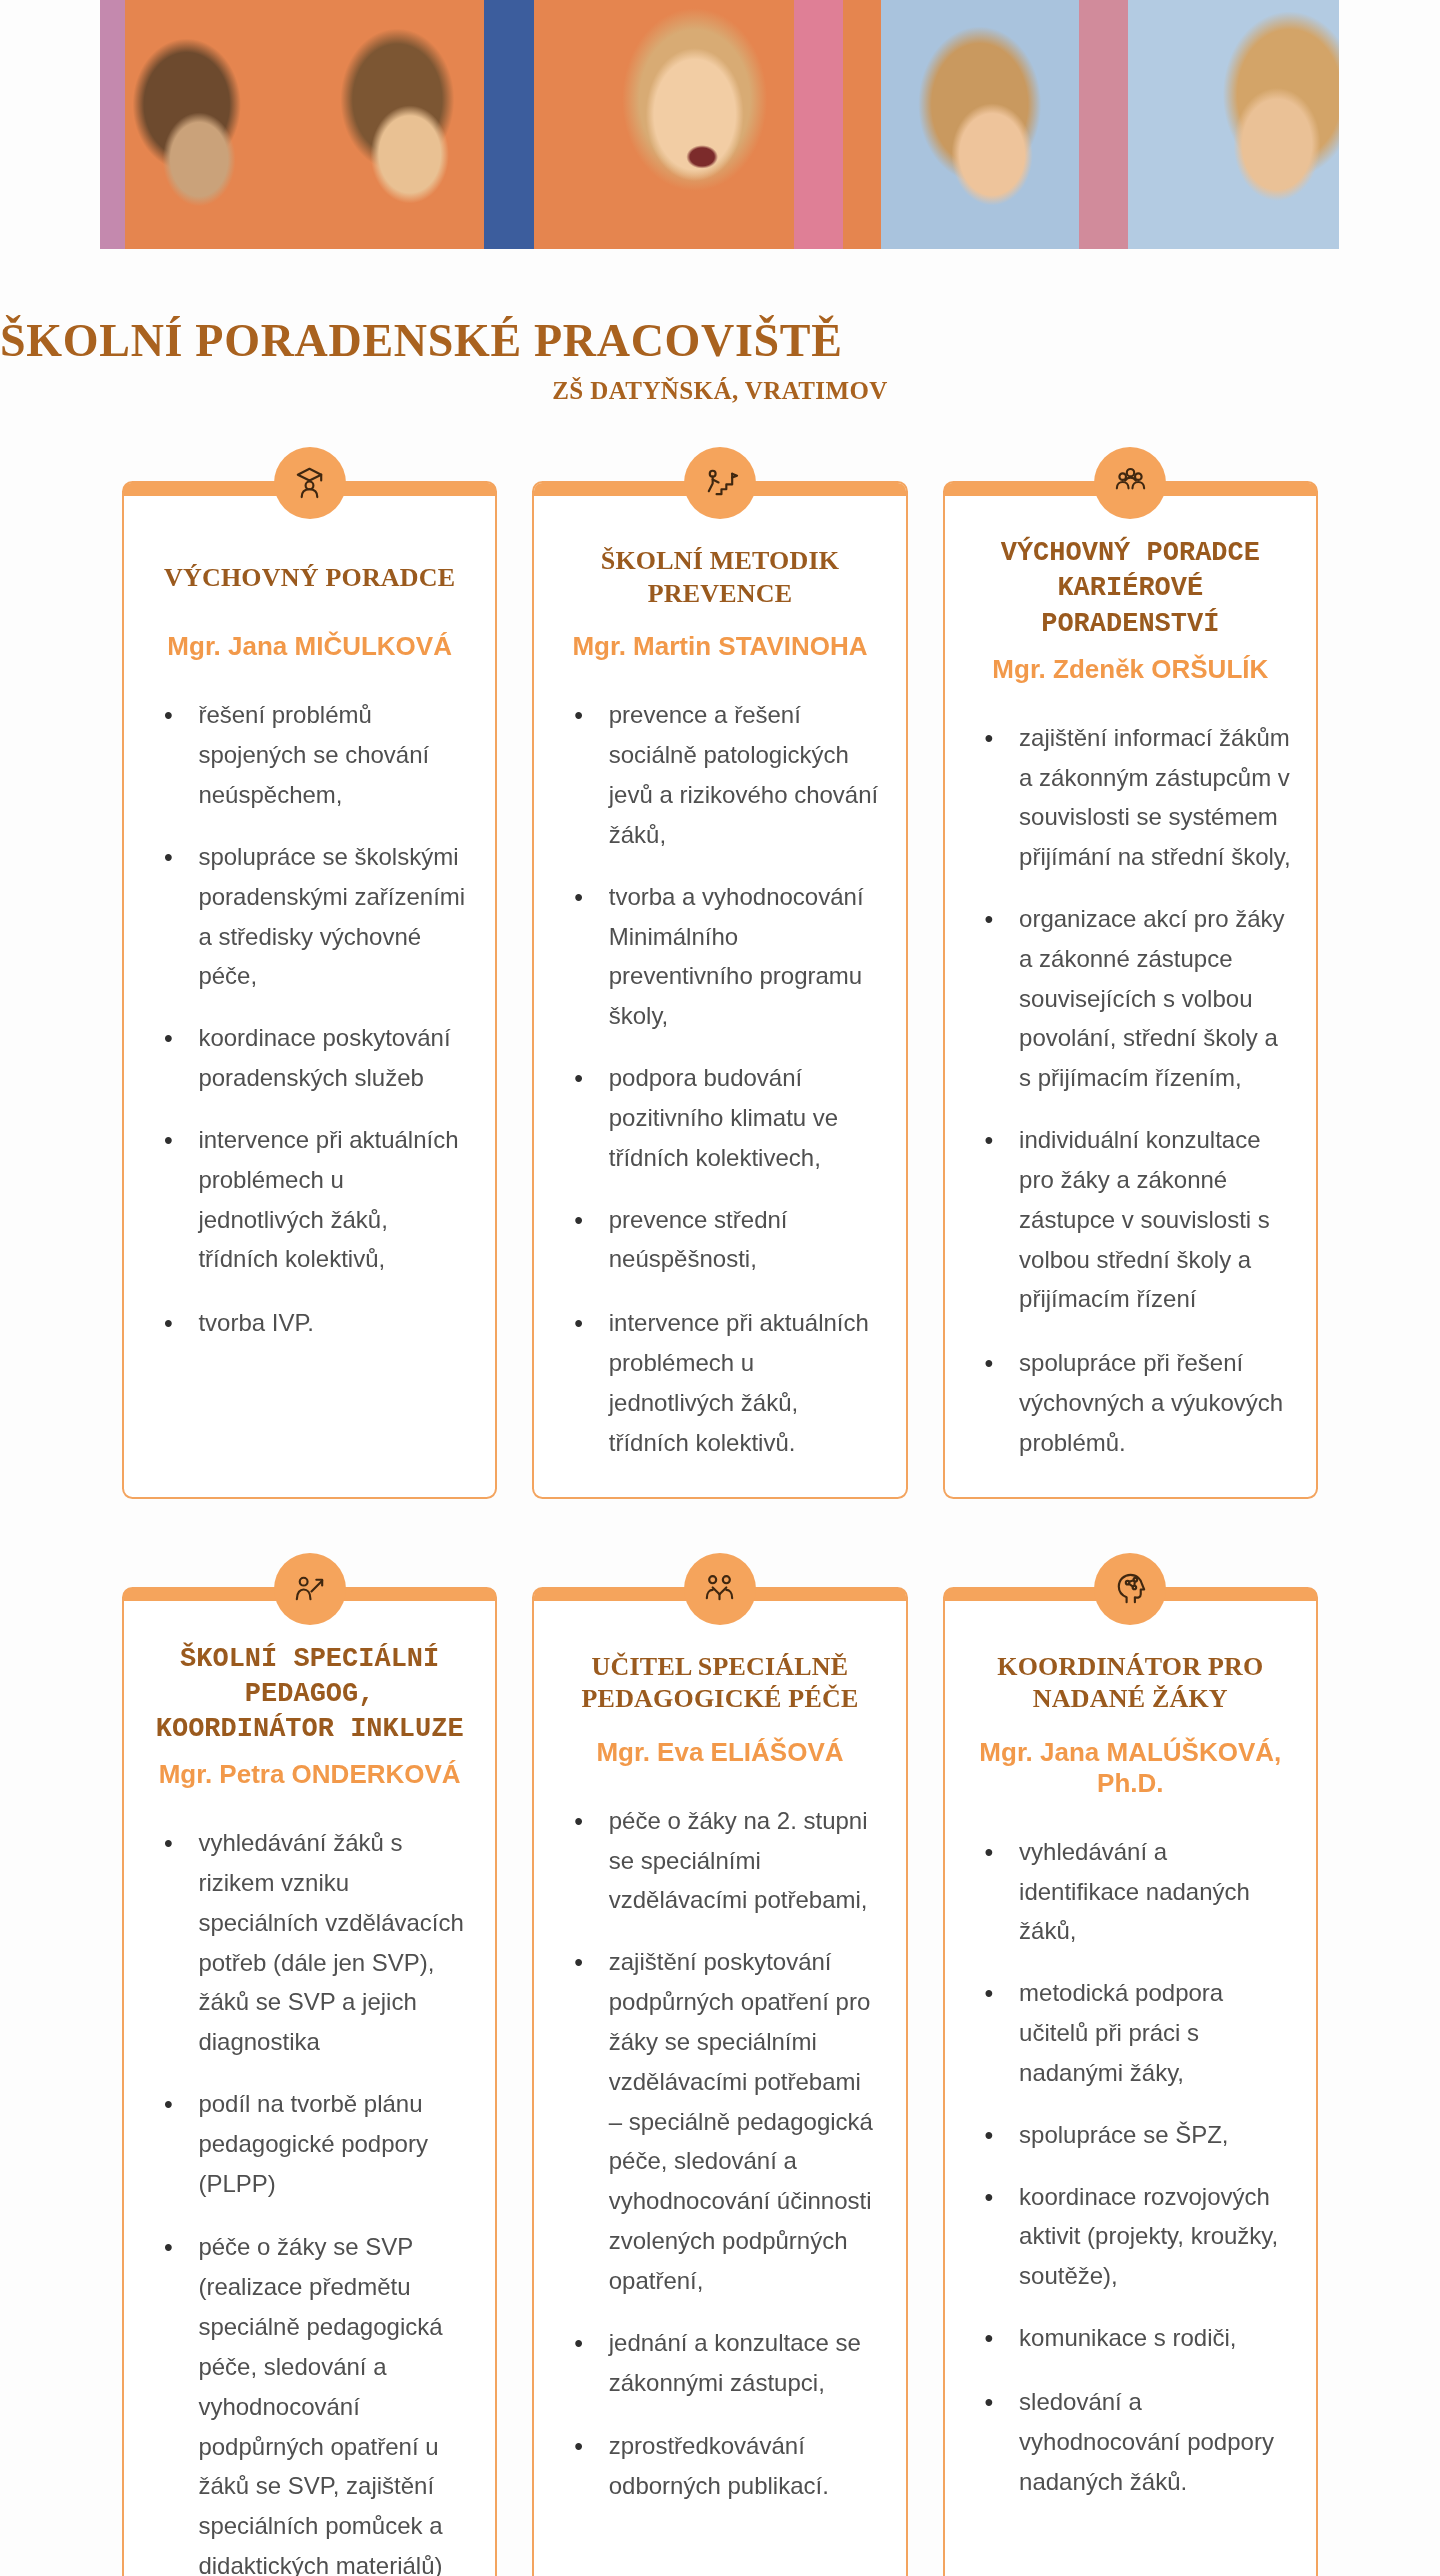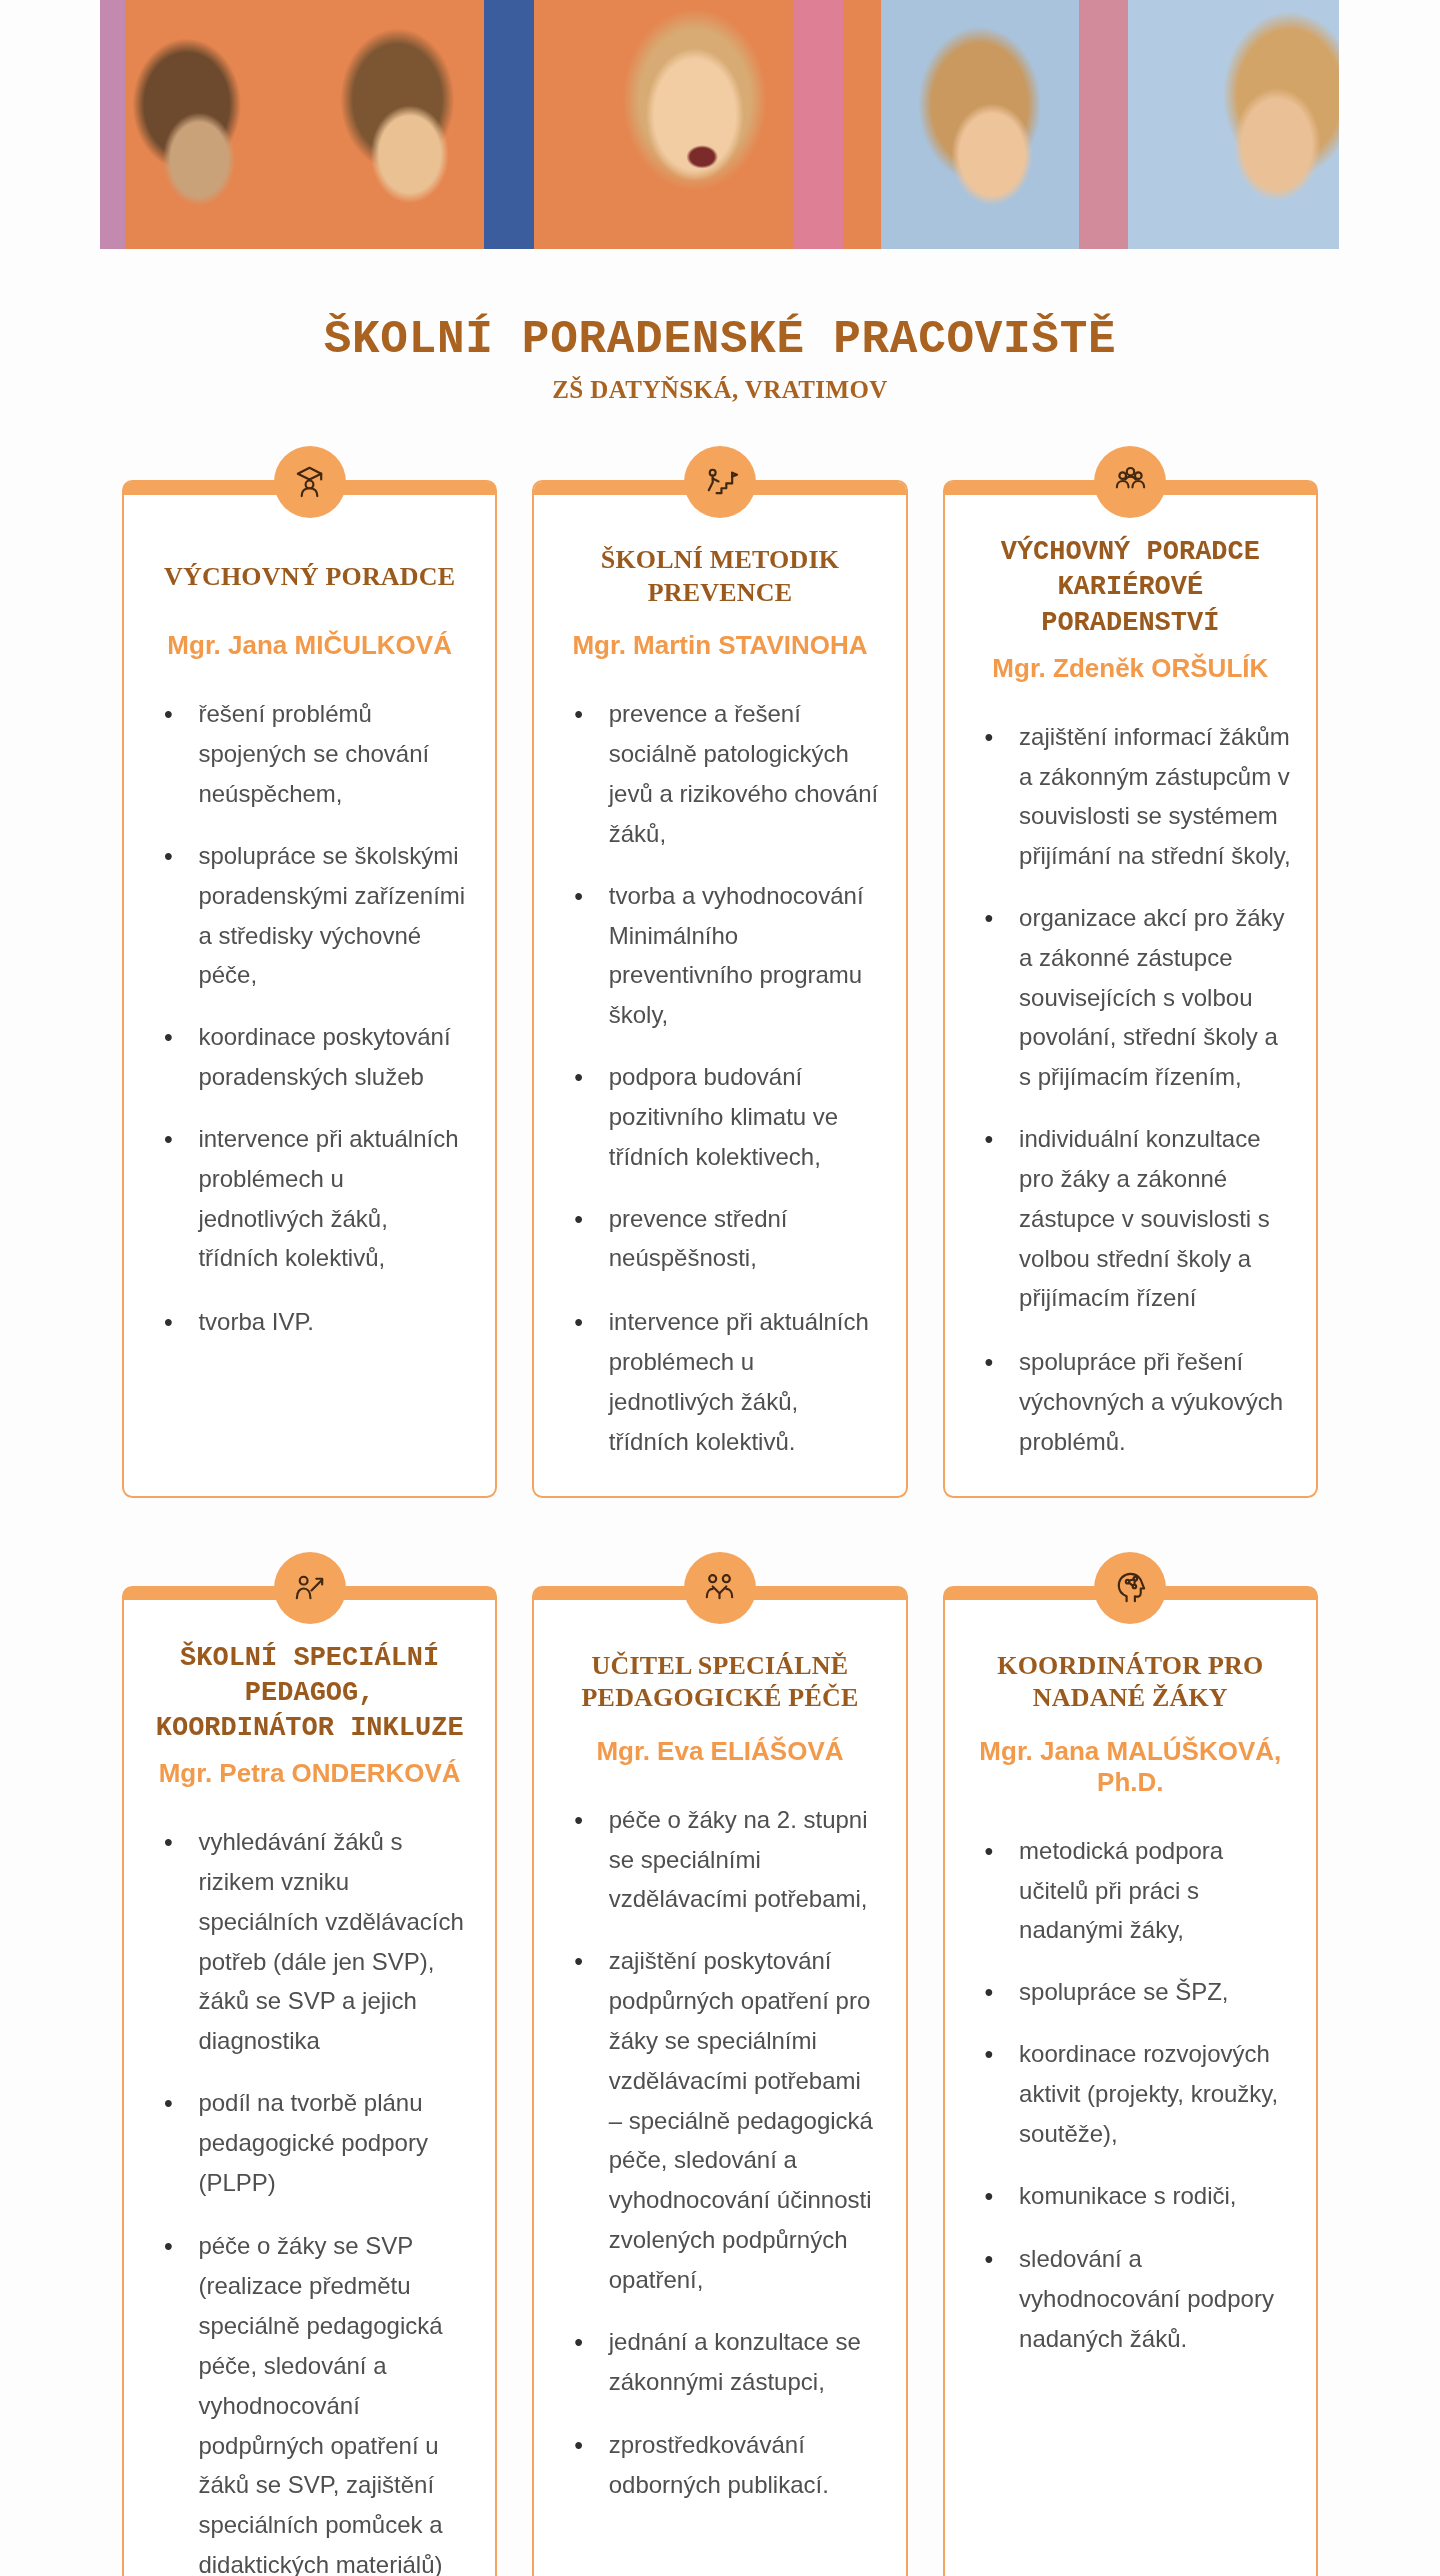--- a/index.html
+++ b/index.html
@@ -29,22 +29,22 @@
       radial-gradient(ellipse 96px 122px at 71% 42%, #c9995f 0 50%, rgba(0,0,0,0) 64%),
       radial-gradient(ellipse 63px 82px at 95% 58%, #eac196 0 55%, rgba(0,0,0,0) 69%),
       radial-gradient(ellipse 104px 130px at 96% 38%, #d3a468 0 50%, rgba(0,0,0,0) 64%),
       linear-gradient(90deg,
         #c489ae 0 2%, #e5854f 2% 31%, #3c5d9d 31% 35%, #e5854f 35% 56%,
         #df7f96 56% 60%, #e5854f 60% 63%, #a9c3dd 63% 79%, #d18b9b 79% 83%, #b3cbe2 83% 100%);
   }
   
   .page-title{
     margin:65px 0 0;
-    text-align:center;
-    font-family:Liberation Mono, monospace;
+    text-align:left;
+    font-family:Liberation Serif, serif;
     font-weight:700;
     font-size:46px;
     letter-spacing:0.7px;
     color:#a9621f;
   }
   .page-subtitle{
     margin:10.4px 0 0;
     text-align:center;
     font-family:"Liberation Serif", serif;
     font-weight:700;
@@ -279,20 +279,21 @@
                 <circle cx="17" cy="15" r="1.8"></circle>
                 <circle cx="25" cy="12" r="1.8"></circle>
                 <circle cx="24" cy="20" r="1.8"></circle>
                 <path d="M18.6 14.2 L23.3 12.6 M18.4 16.2 L22.6 19.2 M24.4 13.8 L24 18.2"></path>
               </svg>
           </span>
         </div>
         <h3 class="card-title serif">KOORDINÁTOR PRO NADANÉ ŽÁKY</h3>
         <p class="card-name">Mgr. Jana MALÚŠKOVÁ, Ph.D.</p>
         <ul class="card-list">
+          <li>vyhledávání a identifikace nadaných žáků,</li>
           <li>metodická podpora učitelů při práci s nadanými žáky,</li>
           <li>spolupráce se ŠPZ,</li>
           <li>koordinace rozvojových aktivit (projekty, kroužky, soutěže),</li>
           <li>komunikace s rodiči,</li>
           <li>sledování a vyhodnocování podpory nadaných žáků.</li>
         </ul>
       </article>
     </div>
   </div>
 

